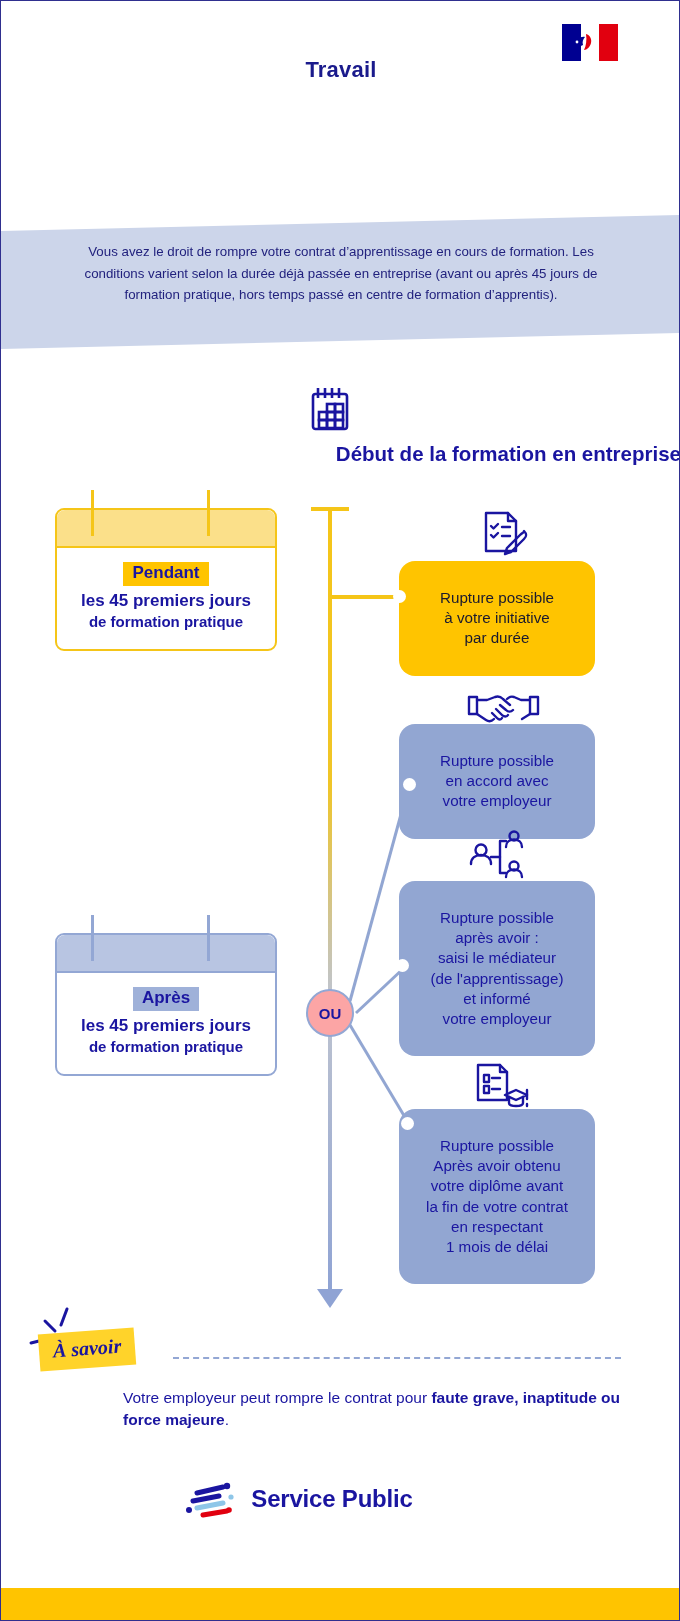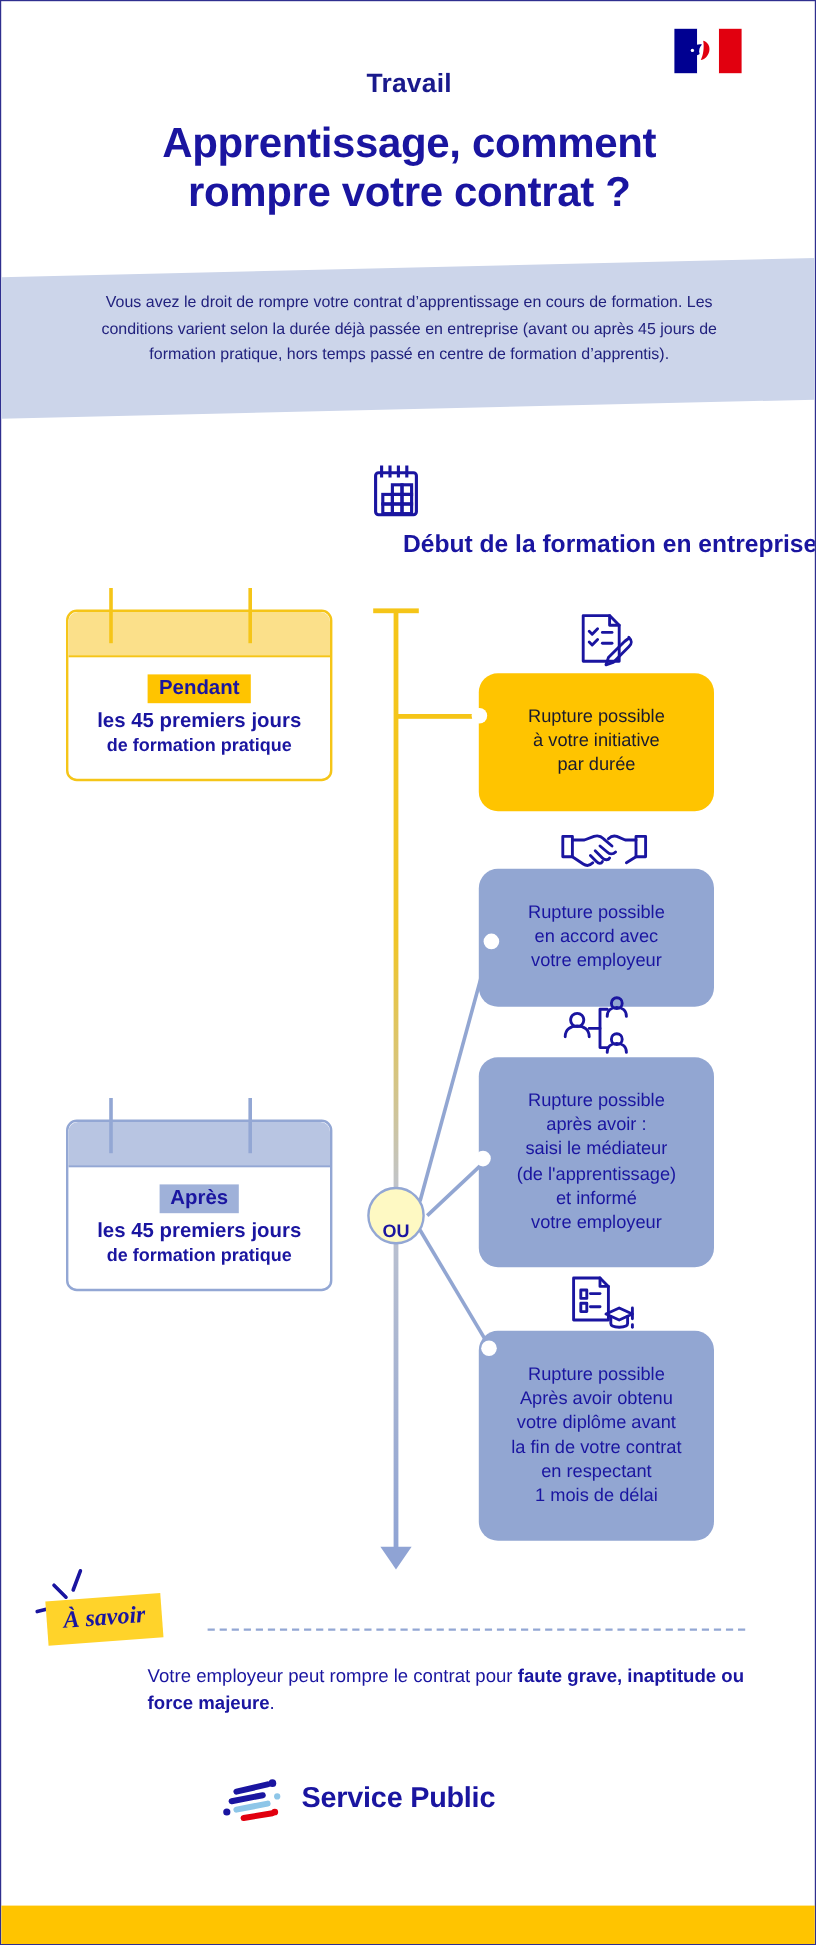--- a/index.html
+++ b/index.html
@@ -166,22 +166,22 @@
   
   .elbow-h {
     position: absolute; left: 329px; top: 594px;
     width: 76px; height: 4px; background: #F5C518; z-index: 4;
   }
 
   
   .ou-circle {
     position: absolute; left: 305px; top: 988px;
     width: 48px; height: 48px; border-radius: 50%;
-    background: #fef9c3; border: 2.5px solid #93a7d4;
-    display: flex; align-items: flex-end; justify-content: center;
+    background: #fca5a5; border: 2.5px solid #93a7d4;
+    display: flex; align-items: center; justify-content: center;
     font-size: 15px; font-weight: bold; color: #1a15a0;
     z-index: 7;
   }
   .connector-svg {
     position: absolute; left: 0; top: 0;
     width: 680px; height: 1621px;
     z-index: 3; pointer-events: none;
   }
 
   
@@ -235,24 +235,20 @@
         <path d="M3 14 C6 9, 11 6, 15 7 C13 9, 12 12, 13 15 C10 17, 6 17, 3 14 Z" fill="#000091"></path>
         <path d="M16 4 C20 5, 22 9, 21 13 C20 17, 17 20, 14 20 C16 16, 17 10, 16 4 Z" fill="#E1000F"></path>
         <circle cx="7" cy="12" r="1.4" fill="#ffffff"></circle>
       </svg>
     </div>
     <div class="fred"></div>
   </div>
 
   <div class="kicker">Travail</div>
 
-  <div class="main-title">
-    <div>Apprentissage, comment</div>
-    <div>rompre votre contrat ?</div>
-  </div>
 
   <div class="intro-band"></div>
   <div class="intro-text">Vous avez le droit de rompre votre contrat d’apprentissage en cours de formation. Les conditions varient selon la durée déjà passée en entreprise (avant ou après 45 jours de formation pratique, hors temps passé en centre de formation d’apprentis).</div>
 
   <svg class="cal-icon" width="44" height="46" viewBox="0 0 44 46">
     <g stroke="#1a15a0" stroke-width="2.6" fill="none">
       <line x1="10" y1="2" x2="10" y2="12"></line>
       <line x1="17" y1="2" x2="17" y2="12"></line>
       <line x1="24" y1="2" x2="24" y2="12"></line>
       <line x1="31" y1="2" x2="31" y2="12"></line>

